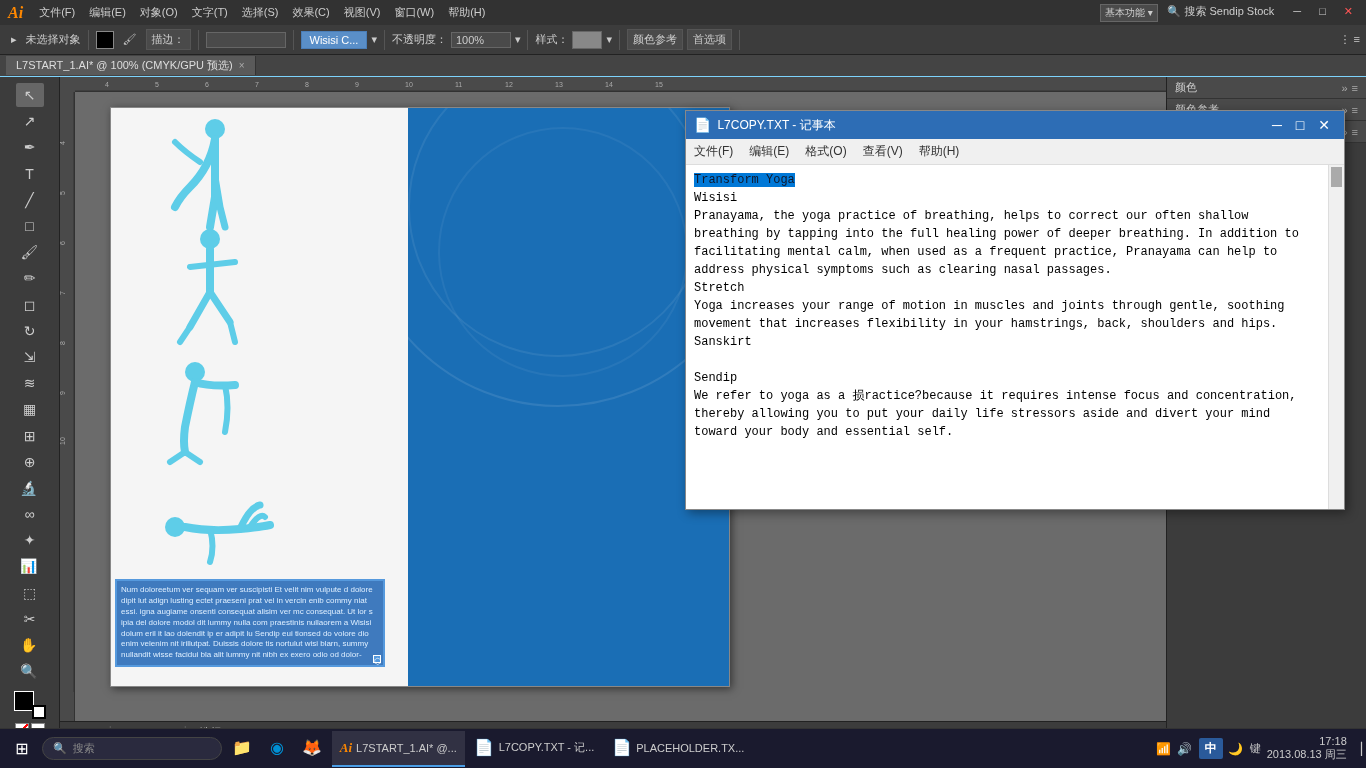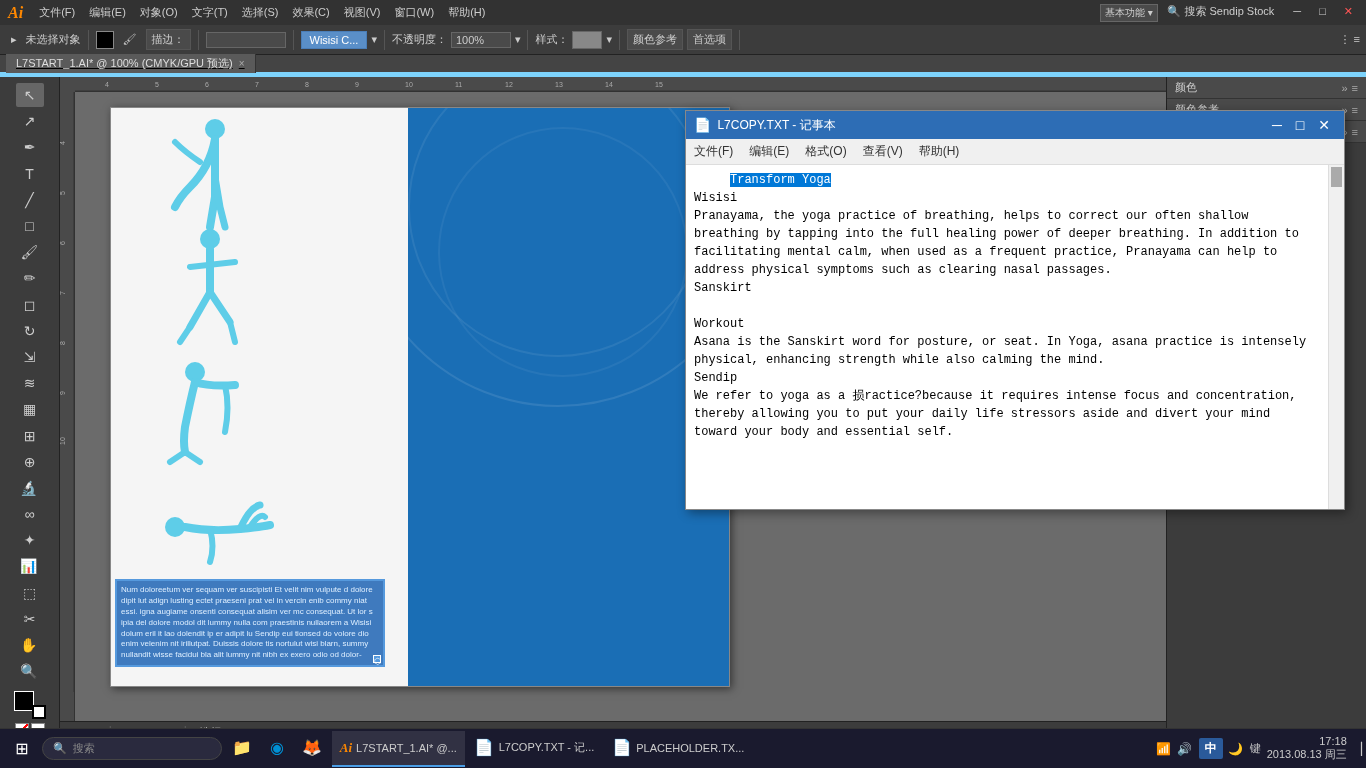--- a/index.html
+++ b/index.html
@@ -85,22 +85,21 @@
     }
 
     
     #doc-tabs {
       width: 100%;
       height: 22px;
       background: #444;
       display: flex;
       align-items: center;
       padding: 0 6px;
-      border-bottom: 5px solid #7dd3fc;
-      text-decoration: underline;
+      border-bottom: 1px solid #7dd3fc;
     }
     .doc-tab {
       background: #5a5a5a;
       color: #ddd;
       font-size: 11px;
       padding: 2px 10px;
       border-right: 1px solid #333;
       cursor: pointer;
       display: flex;
       align-items: center;
@@ -316,23 +315,22 @@
       padding: 6px 8px;
       font-family: 'Courier New', monospace;
       font-size: 12px;
       line-height: 1.5;
       color: #000;
       overflow: hidden;
       background: white;
     }
     .notepad-selected {
       background: #0078d7;
-      color: #ffffff;
+      color: #0f172a;
       display: inline;
-      margin-left: 36px;
     }
     .status-item {
       color: #ccc;
       font-size: 11px;
     }
 
     
     #taskbar {
       position: absolute;
       bottom: 0;
@@ -666,24 +664,24 @@
     <span class="notepad-menu">编辑(E)</span>
     <span class="notepad-menu">格式(O)</span>
     <span class="notepad-menu">查看(V)</span>
     <span class="notepad-menu">帮助(H)</span>
   </div>
   <div id="notepad-content">
     <div id="notepad-text">
       <span class="notepad-selected">Transform Yoga</span><br>
       <span>Wisisi</span><br>
       <span>Pranayama, the yoga practice of breathing, helps to correct our often shallow breathing by tapping into the full healing power of deeper breathing. In addition to facilitating mental calm, when used as a frequent practice, Pranayama can help to address physical symptoms such as clearing nasal passages.</span><br>
+      <span>Stretch</span><br>
+      <span>Yoga increases your range of motion in muscles and joints through gentle, soothing movement that increases flexibility in your hamstrings, back, shoulders and hips.</span><br>
       <span>Sanskirt</span><br>
       <br>
-      <span>Workout</span><br>
-      <span>Asana is the Sanskirt word for posture, or seat. In Yoga, asana practice is intensely physical, enhancing strength while also calming the mind.</span><br>
       <span>Sendip</span><br>
       <span>We refer to yoga as a 损ractice?because it requires intense focus and concentration, thereby allowing you to put your daily life stressors aside and divert your mind toward your body and essential self.</span>
     </div>
     <div id="notepad-scrollbar">
       <div style="height:20px;background:#aaa;margin:2px;"></div>
     </div>
   </div>
 </div>
 
 <div id="taskbar">

